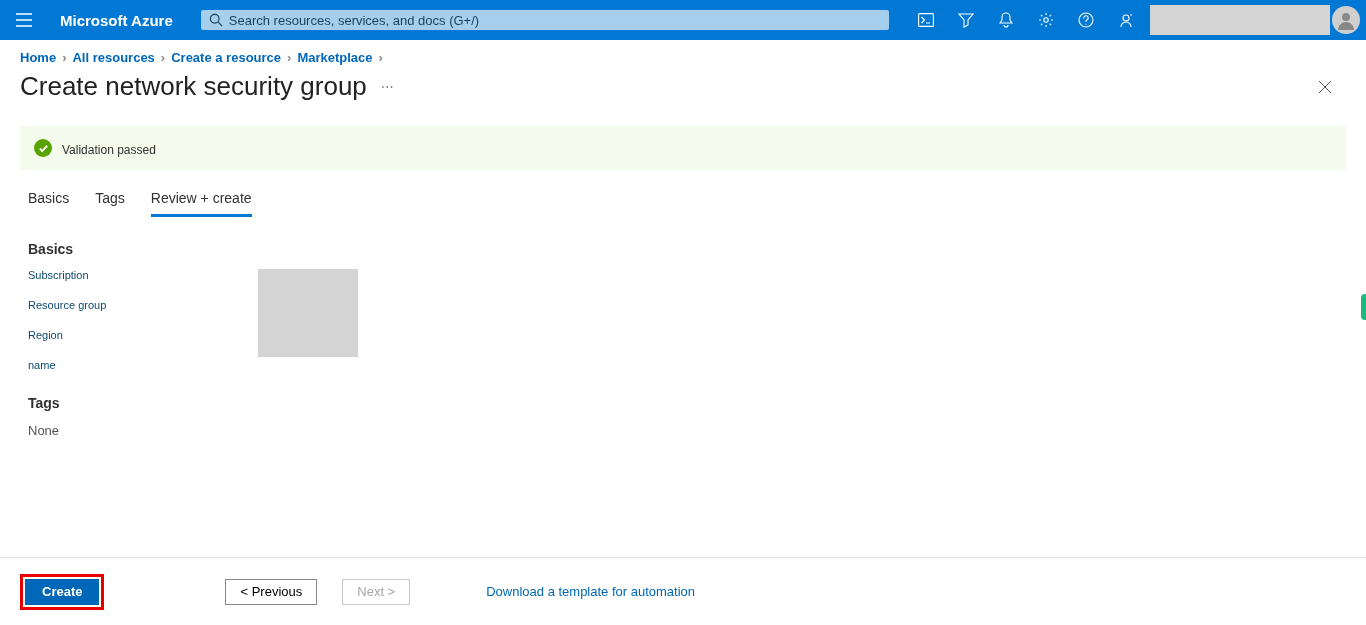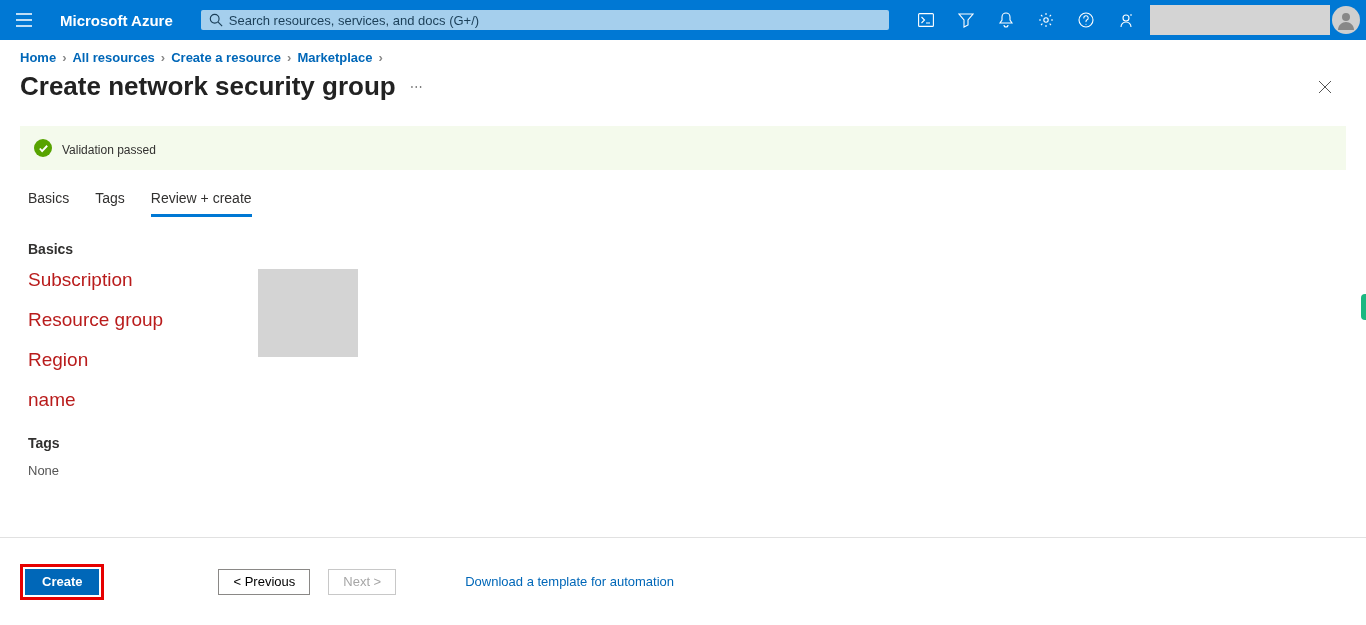--- a/index.html
+++ b/index.html
@@ -15,37 +15,37 @@
     .topicons { display: flex; align-items: center; height: 100%; margin-left: auto; }
     .topicon { width: 40px; height: 40px; display: flex; align-items: center; justify-content: center; cursor: pointer; }
     .account-block { width: 180px; height: 30px; background: #d4d4d4; margin-left: 4px; }
     .avatar { width: 28px; height: 28px; border-radius: 50%; background: #cfcfcf; margin: 0 6px 0 2px; display:flex; align-items:center; justify-content:center; }
     
     .crumbs { padding: 10px 20px 0 20px; font-size: 13px; color: #0067b8; display:flex; align-items:center; gap:6px;font-weight:bold;}
     .crumbs a { color: #0067b8; text-decoration: none; cursor:pointer; }
     .crumbs .sep { color: #888; }
     
     .titlerow { display: flex; align-items: center; padding: 6px 20px 0 20px; }
-    .titlerow h1 { font-size: 26px; font-weight: 700; color: #222; }
+    .titlerow h1 { font-size: 26px; font-weight: 400; color: #222; }
     .title-more { margin-left: 14px; color:#555; cursor:pointer; }
     .close-x { margin-left: auto; margin-right: 14px; cursor:pointer; color:#555; }
     
     .validation { margin: 24px 20px 0 20px; background: #f4faec; border-left: 0; padding: 13px 14px; display:flex; align-items:flex-end; font-size:12px; color:#323130;}
     .validation .chk { width:18px; height:18px; border-radius:50%; background:#57a300; display:flex; align-items:center; justify-content:center; margin-right:10px; flex-shrink:0;}
     
     .tabs { display:flex; gap:26px; padding: 20px 28px 0 28px; font-size:14px; border-bottom: 0; }
     .tab { padding-bottom: 8px; cursor:pointer; color:#323130; }
     .tab.active { border-bottom: 3px solid #0078d4; font-weight:400; }
     
     .section { padding: 24px 28px 0 28px; }
     .section h3 { font-size:14px; font-weight:600; margin-bottom: 12px; color:#323130; }
-    .kvgrid { display:grid; grid-template-columns: 230px 140px; row-gap: 18px; font-size:19px; color:#b91c1c; }
+    .kvgrid { display:grid; grid-template-columns: 230px 140px; row-gap: 18px; font-size:11px; color:#0c4a6e; }
     .redacted-block { background:#d4d4d4; width:100px; height:88px; grid-row: 1 / span 4; grid-column: 2; }
     
-    .footer { position:absolute; bottom:0; left:0; right:0; border-top:1px solid #e1e1e1; height:88px; display:flex; align-items:center; padding: 0 20px; gap: 4px; background:#fff;}
+    .footer { position:absolute; bottom:0; left:0; right:0; border-top:1px solid #e1e1e1; height:68px; display:flex; align-items:center; padding: 0 20px; gap: 11px; background:#fff;}
     .btn { height:26px; padding:0 14px; font-size:13px; border:1px solid #8a8886; background:#fff; cursor:pointer; display:flex; align-items:center; justify-content:center;}
     .btn.primary { background:#0067b8; border-color:#0067b8; color:#fff; font-weight:600; padding:0 16px;}
     .btn.disabled { color:#a6a6a6; border-color:#c8c8c8; cursor:default;}
     .highlight-wrap { border:3px solid #e60000; padding:2px; display:inline-block; margin-right: 110px;}
     .link { color:#0067b8; cursor:pointer;margin-left:37px; }
     .green-nub { position:absolute; right:0; top:294px; width:5px; height:26px; background:#1bb881; border-radius:4px 0 0 4px; }
     svg { display:block; }
   </style>
 </head>
 <body>

